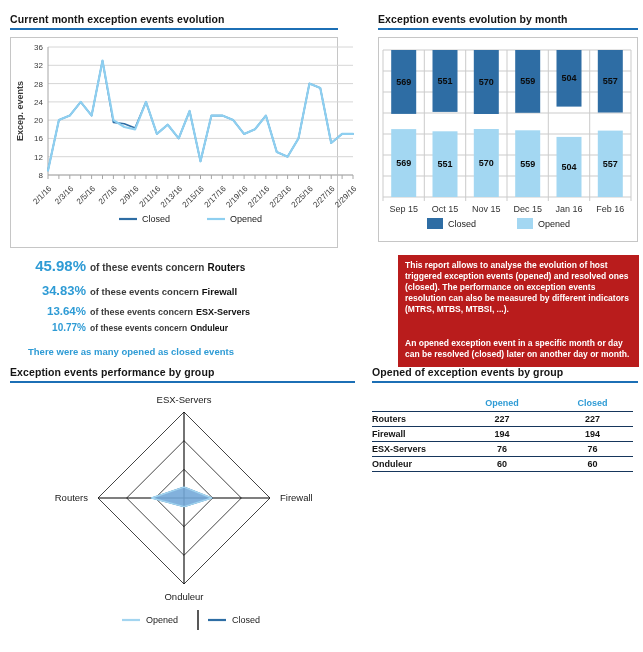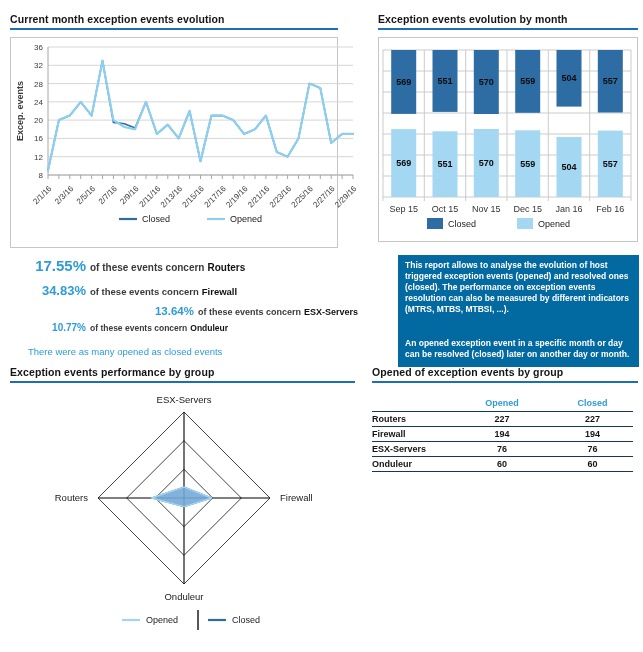--- a/index.html
+++ b/index.html
@@ -15,24 +15,24 @@
   
   #stats{position:absolute;left:28px;top:257px;width:330px;}
   .stat{display:flex;align-items:baseline;}
   .stat .pct{width:58px;text-align:right;color:#2e9bd5;font-weight:bold;flex:0 0 auto;}
   .stat .txt{margin-left:4px;color:#3a3a3a;font-weight:bold;}
   .stat .grp{margin-left:3px;color:#111;font-weight:bold;}
   .s0 .pct{font-size:15px;} .s0 .txt,.s0 .grp{font-size:10px;}
   .s1 .pct{font-size:13px;} .s1 .txt,.s1 .grp{font-size:9.5px;}
   .s2 .pct{font-size:11.5px;} .s2 .txt,.s2 .grp{font-size:9px;}
   .s3 .pct{font-size:10px;} .s3 .txt,.s3 .grp{font-size:8.5px;}
-  .s0{margin-bottom:9px;} .s1{margin-bottom:7px;} .s2{margin-bottom:5px;justify-content:flex-end;} .s3{margin-bottom:0;align-items:center;}
-  #stats-note{margin-top:13px;color:#2e9bd5;font-weight:normal;font-size:9.5px;}
+  .s0{margin-bottom:9px;} .s1{margin-bottom:7px;} .s2{margin-bottom:5px;} .s3{margin-bottom:0;align-items:center;}
+  #stats-note{margin-top:13px;color:#2e9bd5;font-weight:bold;font-size:9.5px;}
   
-  #infobox{position:absolute;left:398px;top:255px;width:241px;box-sizing:border-box;background:#0369a1;color:#fff;
+  #infobox{position:absolute;left:398px;top:255px;width:241px;box-sizing:border-box;background:#b91c1c;color:#fff;
            font-size:8.5px;font-weight:bold;line-height:1.3;padding:5px 7px 7px 7px;}
   #infobox p{margin:0;}
   #infobox p + p{margin-top:23px;}
   
   #detail-table{margin-top:13px;width:261px;border-collapse:collapse;table-layout:fixed;}
   #detail-table th{color:#2e9bd5;font-size:9px;font-weight:bold;text-align:center;padding:2px 0 3px 0;}
   #detail-table td{font-size:9px;font-weight:bold;color:#141414;text-align:center;padding:2px 0;}
   #detail-table td:first-child{text-align:left;}
   #detail-table thead tr,#detail-table tbody tr{border-bottom:1px solid #16365c;}
   #detail-table thead tr{border-bottom-width:1.5px;}
@@ -206,21 +206,21 @@
         <rect x="48" y="180" width="16" height="11" fill="#2e6da4"></rect>
         <text x="69" y="189" class="leg">Closed</text>
         <rect x="138" y="180" width="16" height="11" fill="#a3d7f2"></rect>
         <text x="159" y="189" class="leg">Opened</text>
       </svg>
   </div>
 </section>
 
 <div id="stats">
   <div class="stat s0">
-    <span class="pct">17.55%</span>
+    <span class="pct">45.98%</span>
     <span class="txt">of these events concern</span>
     <span class="grp">Routers</span>
   </div>
   <div class="stat s1">
     <span class="pct">34.83%</span>
     <span class="txt">of these events concern</span>
     <span class="grp">Firewall</span>
   </div>
   <div class="stat s2">
     <span class="pct">13.64%</span>

